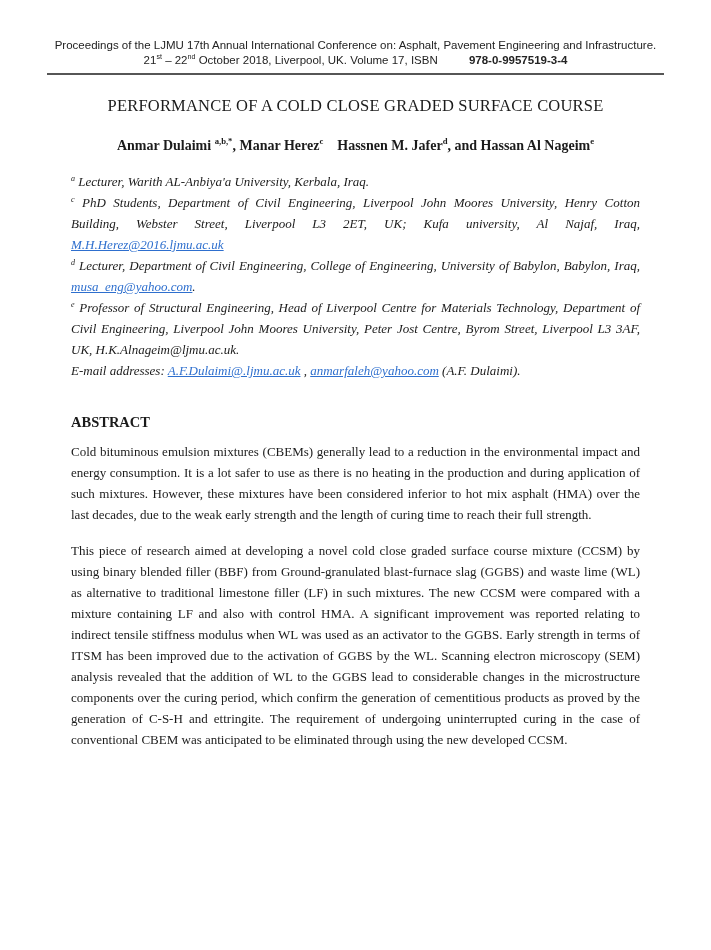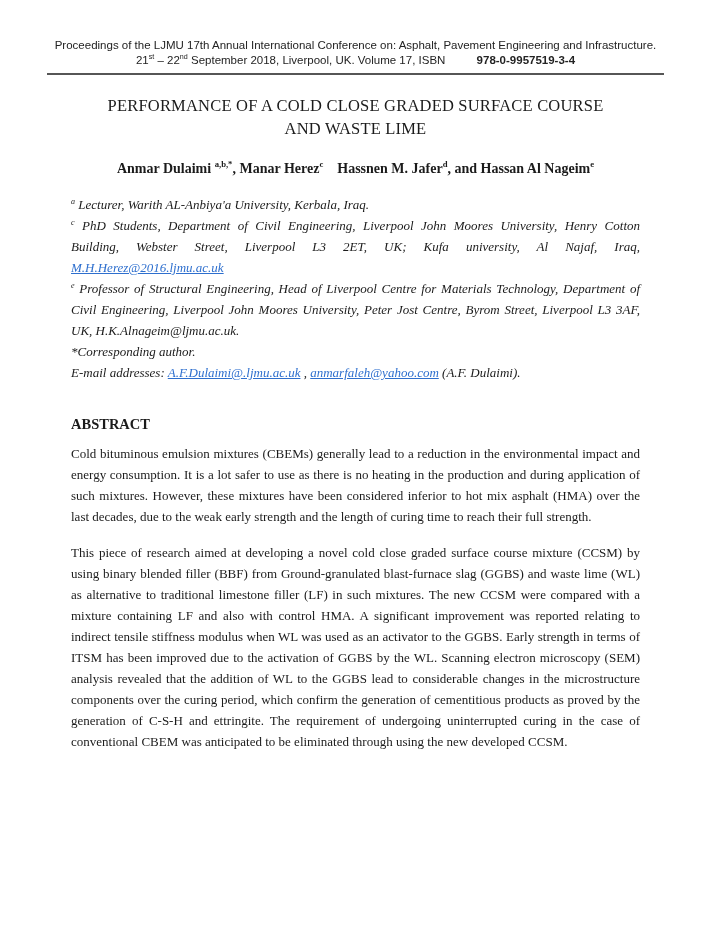--- a/index.html
+++ b/index.html
@@ -39,39 +39,38 @@
   .para{margin:9px 0 0 0;font-size:13px;line-height:21px;text-align:justify;}
   .para.second{margin-top:15px;}
 </style>
 </head>
 <body>
 
 <div class="page">
 
   <div class="header">
     <div>Proceedings of the LJMU 17th Annual International Conference on: Asphalt, Pavement Engineering and Infrastructure.</div>
-    <div><span>21</span><sup>st</sup><span> – 22</span><sup>nd</sup><span> September 2018, Liverpool, UK. Volume 17, ISBN </span><span class="isbn">978-0-9957519-3-4</span></div>
+    <div><span>21</span><sup>st</sup><span> – 22</span><sup>nd</sup><span> October 2018, Liverpool, UK. Volume 17, ISBN </span><span class="isbn">978-0-9957519-3-4</span></div>
   </div>
 
   <hr class="rule">
 
   <div class="content">
 
     <div class="title">
       <div>PERFORMANCE OF A COLD CLOSE GRADED SURFACE COURSE</div>
-      <div>AND WASTE LIME</div>
     </div>
 
     <div class="authors"><span>Anmar Dulaimi </span><sup>a,b,*</sup><span>, Manar Herez</span><sup>c</sup><span>  Hassnen M. Jafer</span><sup>d</sup><span>, and Hassan Al Nageim</span><sup>e</sup></div>
 
     <div class="affils">
       <p class="affil"><sup>a</sup><span> Lecturer, Warith AL-Anbiya'a University, Kerbala, Iraq.</span></p>
       <p class="affil"><sup>c</sup><span> PhD Students, Department of Civil Engineering, Liverpool John Moores University, Henry Cotton Building, Webster Street, Liverpool L3 2ET, UK; Kufa university, Al Najaf, Iraq, </span><a class="doclink">M.H.Herez@2016.ljmu.ac.uk</a></p>
+      <p class="affil"><sup>d</sup><span> Lecturer, Department of Civil Engineering, College of Engineering, University of Babylon, Babylon, Iraq, </span><a class="doclink">musa_eng@yahoo.com</a><span>.</span></p>
       <p class="affil"><sup>e</sup><span> Professor of Structural Engineering, Head of Liverpool Centre for Materials Technology, Department of Civil Engineering, Liverpool John Moores University, Peter Jost Centre, Byrom Street, Liverpool L3 3AF, UK, H.K.Alnageim@ljmu.ac.uk.</span></p>
-      <p class="note">*Corresponding author.</p>
       <p class="emails"><span>E-mail addresses: </span><a class="doclink">A.F.Dulaimi@.ljmu.ac.uk</a><span> , </span><a class="doclink">anmarfaleh@yahoo.com</a><span> (A.F. Dulaimi).</span></p>
     </div>
 
     <div class="abstract-heading">ABSTRACT</div>
     <p class="para">Cold bituminous emulsion mixtures (CBEMs) generally lead to a reduction in the environmental impact and energy consumption. It is a lot safer to use as there is no heating in the production and during application of such mixtures. However, these mixtures have been considered inferior to hot mix asphalt (HMA) over the last decades, due to the weak early strength and the length of curing time to reach their full strength.</p>
     <p class="para second">This piece of research aimed at developing a novel cold close graded surface course mixture (CCSM) by using binary blended filler (BBF) from Ground-granulated blast-furnace slag (GGBS) and waste lime (WL) as alternative to traditional limestone filler (LF) in such mixtures. The new CCSM were compared with a mixture containing LF and also with control HMA. A significant improvement was reported relating to indirect tensile stiffness modulus when WL was used as an activator to the GGBS. Early strength in terms of ITSM has been improved due to the activation of GGBS by the WL. Scanning electron microscopy (SEM) analysis revealed that the addition of WL to the GGBS lead to considerable changes in the microstructure components over the curing period, which confirm the generation of cementitious products as proved by the generation of C-S-H and ettringite. The requirement of undergoing uninterrupted curing in the case of conventional CBEM was anticipated to be eliminated through using the new developed CCSM.</p>
 
   </div>
 </div>
 

